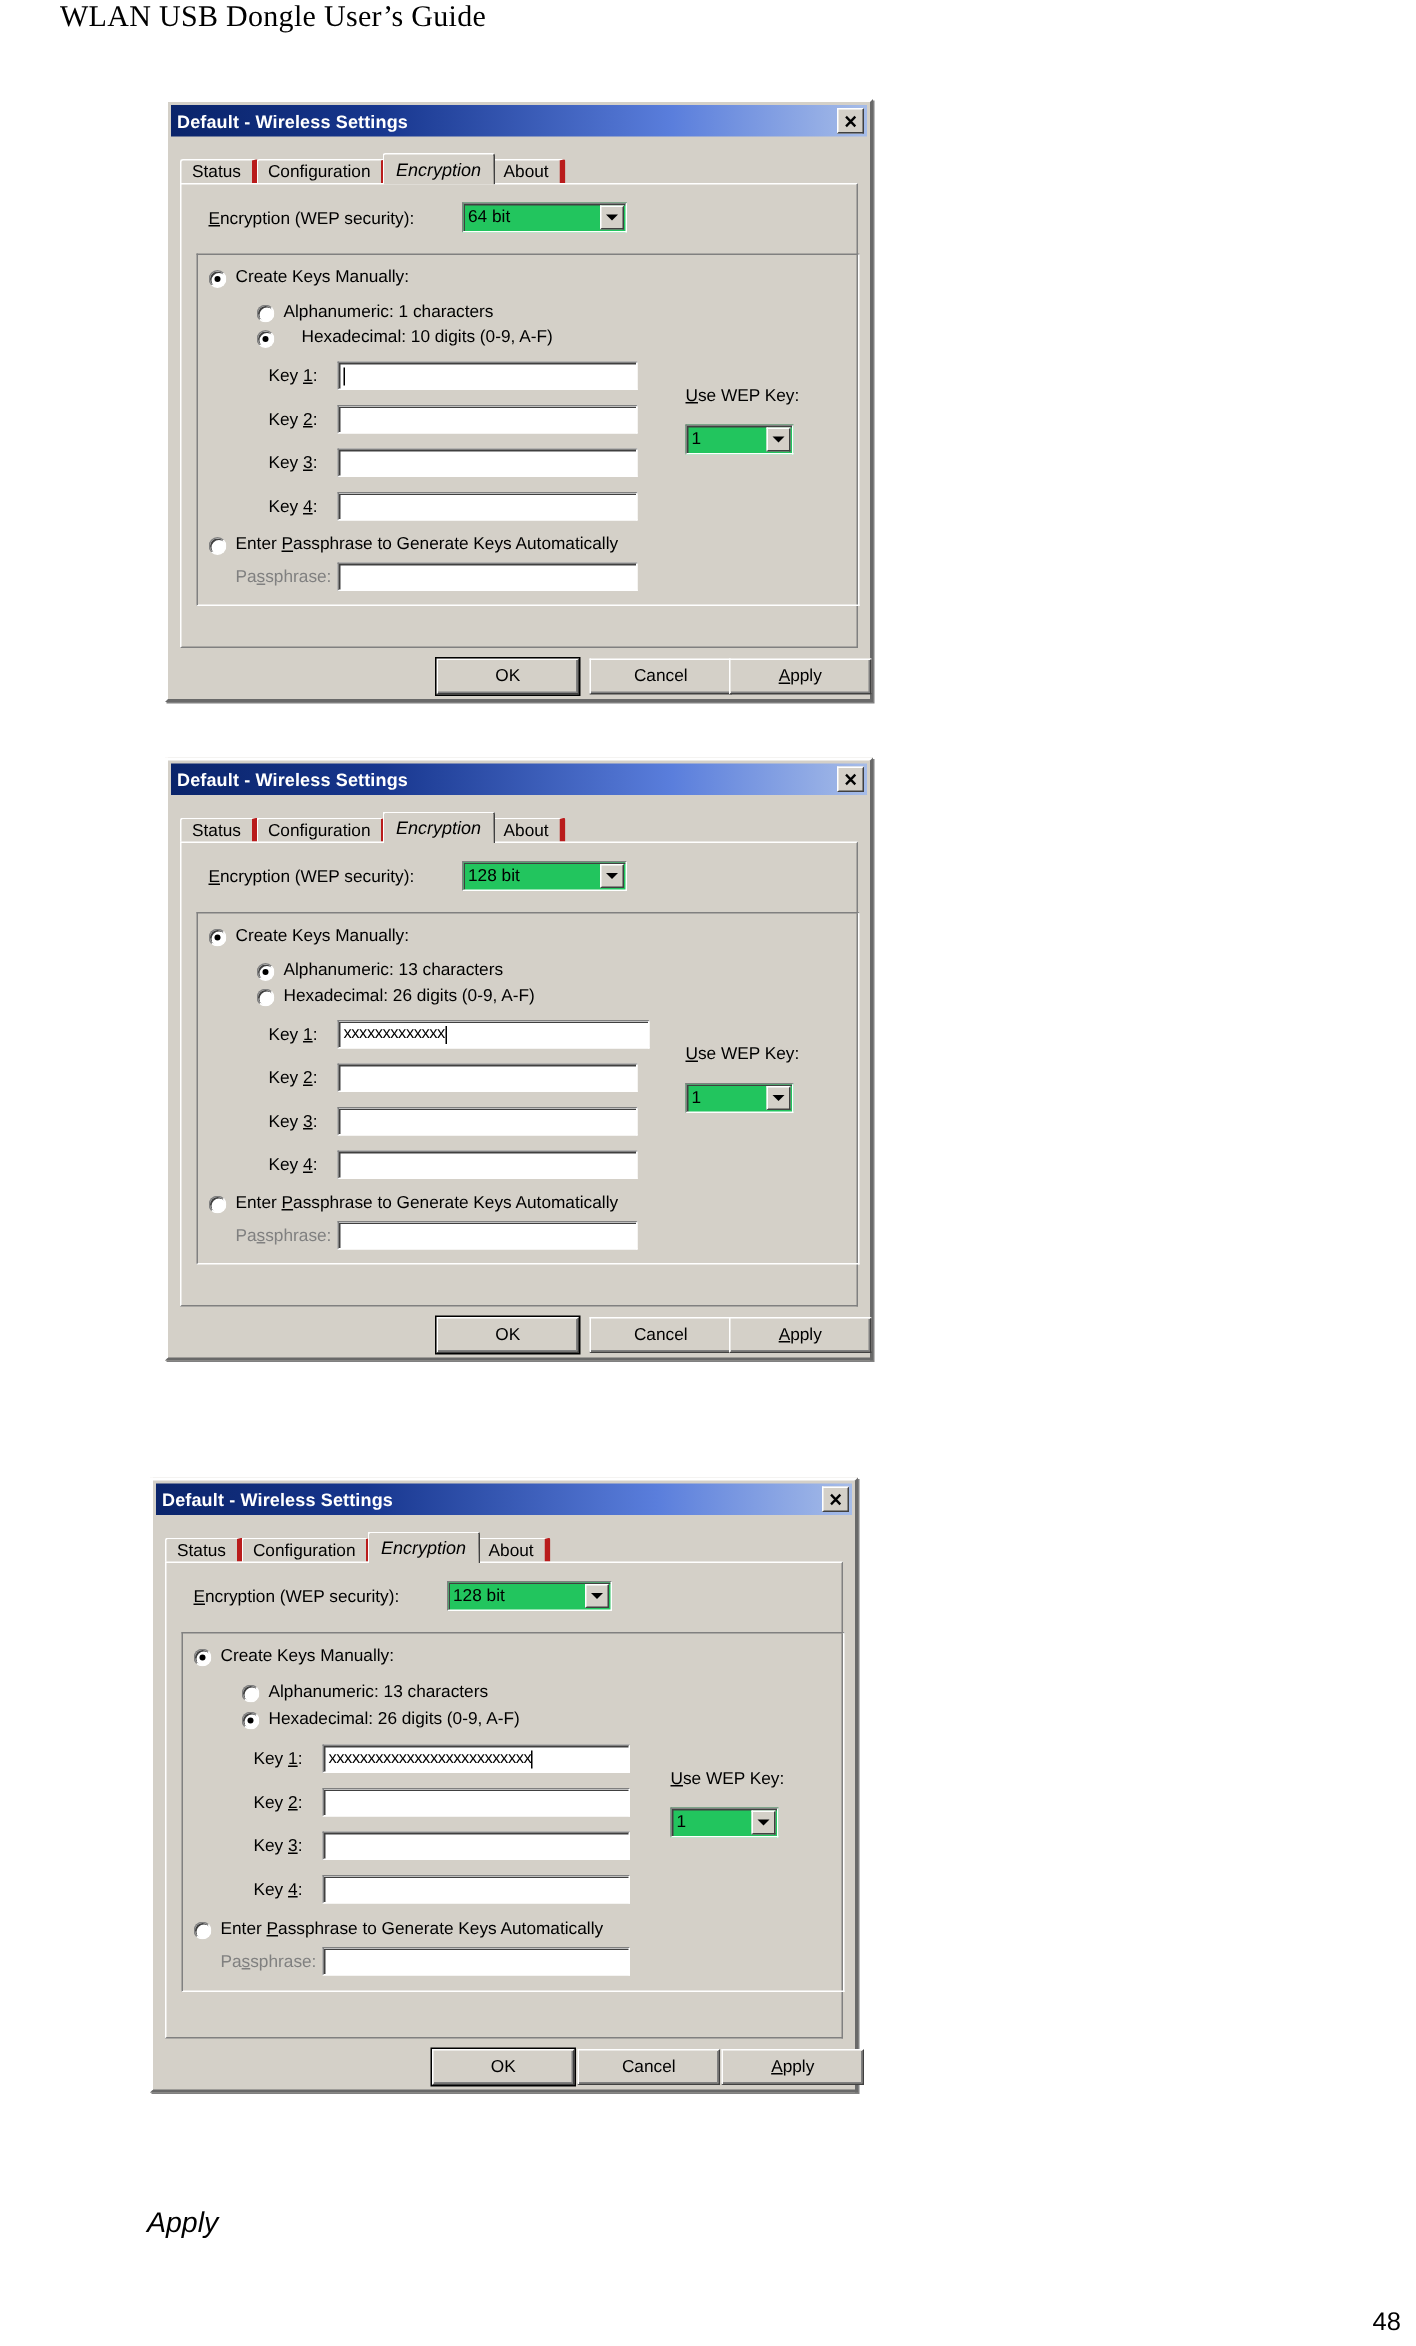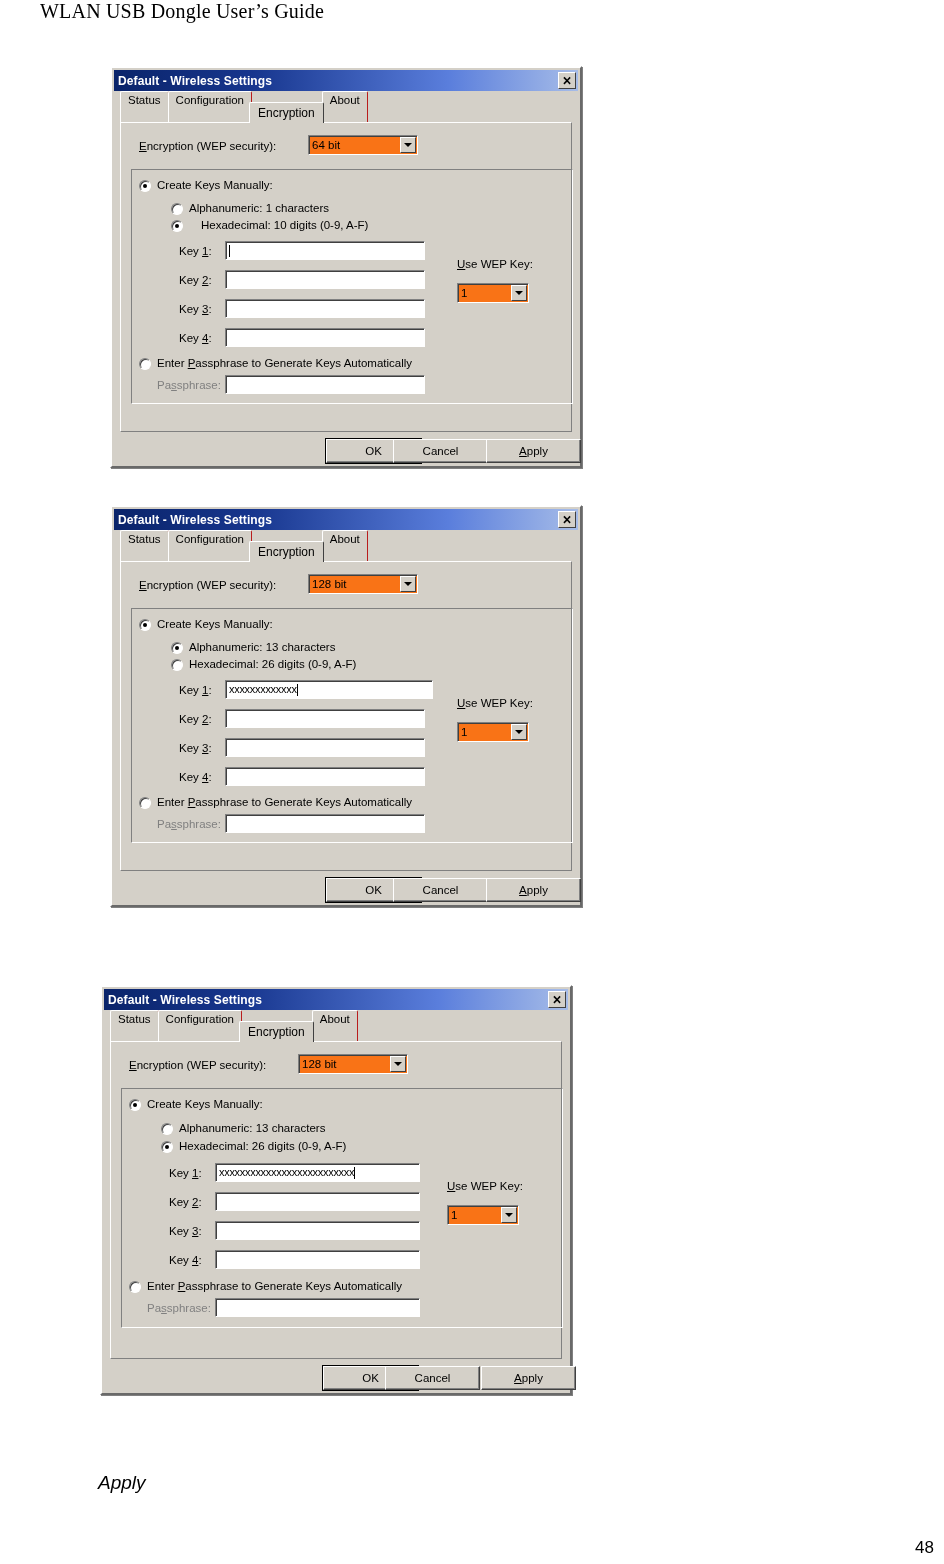--- a/index.html
+++ b/index.html
@@ -103,43 +103,44 @@
   
   .tabstrip {
     position: absolute;
     left: 8px;
     right: 8px;
     display: flex;
     align-items: flex-end;
     height: 22px;
   }
   .tab {
-    height: 32px;
+    height: 17px;
     padding: 0 7px;
     line-height: 16px;
     background: #d4d0c8;
     border-top: 1px solid #ffffff;
     border-left: 1px solid #ffffff;
-    border-right: 1px solid #b91c1c;
+    border-right: 4px solid #b91c1c;
     box-sizing: border-box;
     font-size: 11.5px;
     white-space: nowrap;
     margin-right: -1px;
     position: relative;
     border-top-left-radius: 2px;
     border-top-right-radius: 2px;
   }
   .tab.active {
     height: 21px;
     line-height: 20px;
     margin: 0 -2px 0 -2px;
     padding: 0 8px;
     z-index: 5;
     border-right: 1px solid #404040;
     font-size: 12px;
+    font-style: italic;
   }
 
   .tabpage {
     position: absolute;
     left: 8px;
     right: 8px;
     border-top: 1px solid #ffffff;
     border-left: 1px solid #ffffff;
     border-right: 1px solid #808080;
     border-bottom: 1px solid #808080;
@@ -153,21 +154,21 @@
     font-size: 11.5px;
     color: #000;
   }
   .lbl.dim { color: #808080; }
   .lbl u { text-decoration: underline; }
 
   
   .combo {
     position: absolute;
     height: 20px;
-    background: #f97316;
+    background: #22c55e;
     border-top: 1px solid #808080;
     border-left: 1px solid #808080;
     border-right: 1px solid #ffffff;
     border-bottom: 1px solid #ffffff;
     box-sizing: border-box;
     display: flex;
     align-items: stretch;
     box-shadow: inset 1px 1px 0 0 #404040;
   }
   .combo .cval {
@@ -277,21 +278,20 @@
     display: flex;
     align-items: center;
     justify-content: center;
     font-size: 11.5px;
     color: #000;
     box-shadow: inset -1px -1px 0 0 #808080;
   }
   .btn.default {
     outline: 1px solid #000;
     outline-offset: 0px;
-    margin-left: 35px;
   }
   .btn u { text-decoration: underline; }
 </style>
 </head>
 <body>
 
 <div class="page-header">WLAN USB Dongle User’s Guide</div>
 
 <div class="dlg" style="left:110px; top:66px; width:472px; height:402px;">
   <div class="titlebar">

